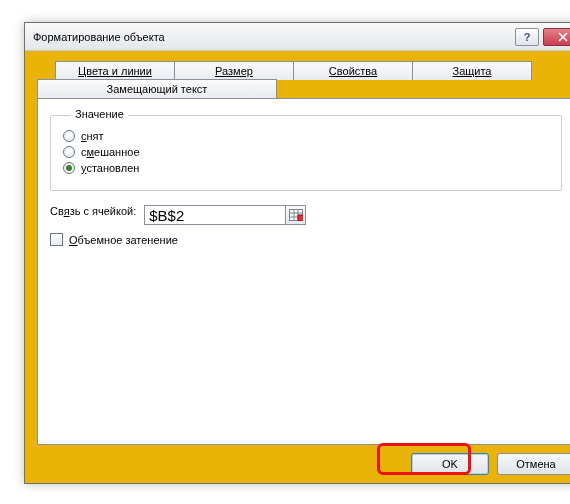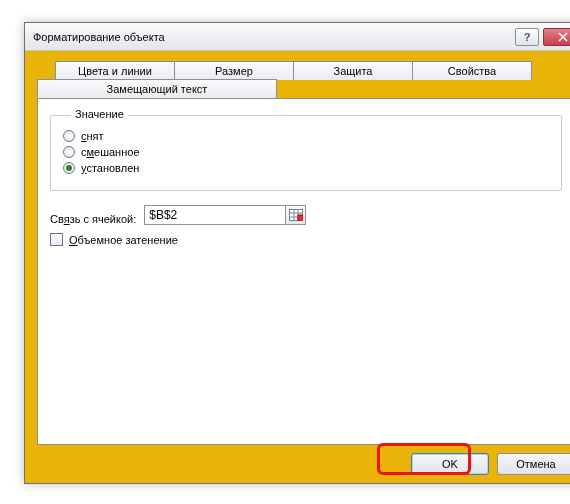--- a/index.html
+++ b/index.html
@@ -8,36 +8,36 @@
   .titlebar { height: 28px; background: linear-gradient(#f9f9f9,#e4e6ea); border-bottom:1px solid #c6c8ce; display:flex; align-items:center; padding:0 4px 0 8px; }
   .titlebar .title { flex:1; color:#000; }
   .tb-btn { width:24px; height:18px; margin-left:4px; border:1px solid #8a8f9c; border-radius:2px; display:flex; align-items:center; justify-content:center; background:linear-gradient(#fdfdfe,#dfe3ec); }
   .tb-help { color:#456; font-weight:bold; }
   .tb-close { width:40px; background:linear-gradient(#e6808b,#c93e4e); border-color:#8c2f3a; color:#fff; font-weight:bold; }
   .tb-close svg { display:block; }
   .body { padding: 10px 12px 8px; height: calc(100% - 28px); display:flex; flex-direction:column; }
   .tabs { position:relative; }
   .tab-row { display:flex; }
   .tab { border:1px solid #8a8f9c; border-bottom:none; background:linear-gradient(#fbfbfc,#e9ebef); padding:3px 0; text-align:center; color:#000; cursor:default; }
-  .row1 .tab { width:120px; margin-right:-1px; }
+  .row1 .tab { width:120px; margin-right:-1px;text-decoration:underline; }
   .row2 .tab { width:240px; margin-right:-1px; }
   .row2 { position:relative; top:-1px; }
   .row1 { margin-left:18px; }
   .tab.active { background:#fff; position:relative; z-index:2; }
   .tab-panel { border:1px solid #8a8f9c; background:#fff; margin-top:-1px; padding:10px 12px; flex:1; min-height:320px; }
   .fieldset { border:1px solid #c9ccd3; border-radius:2px; padding:10px 12px 12px; position:relative; margin-top:6px; }
   .legend { position:absolute; top:-8px; left:8px; background:#fff; padding:0 4px; color:#000;margin-left:12px; }
   .radio-row { display:flex; align-items:center; margin:4px 0; gap:6px; }
   .radio { width:12px; height:12px; border:1px solid #6a7486; border-radius:50%; display:flex; align-items:center; justify-content:center; background:radial-gradient(#fff,#e3e7ee); }
   .radio.selected::after { content:""; width:6px; height:6px; border-radius:50%; background:#3b7f2a; display:block; }
   .label { color:#000; }
   .label u { text-decoration: underline; }
-  .form-row { display:flex; align-items:flex-end; gap:8px; margin-top:14px; }
+  .form-row { display:flex; align-items:flex-start; gap:8px; margin-top:14px; }
   .ref-input { display:flex; align-items:center; border:1px solid #8a8f9c; height:20px; background:#fff; }
-  .ref-input input { border:none; outline:none; width:140px; padding:0 4px; height:18px; font-size:12px; }
+  .ref-input input { border:none; outline:none; width:140px; padding:0 4px; height:18px; font-size:15px; }
   .ref-btn { width:20px; height:18px; border-left:1px solid #8a8f9c; display:flex; align-items:center; justify-content:center; background:linear-gradient(#fafbfc,#e5e8ee); }
   .ref-btn svg { display:block; }
   .check-row { display:flex; align-items:center; gap:6px; margin-top:8px; }
   .checkbox { width:13px; height:13px; border:1px solid #6a7486; background:linear-gradient(#fff,#e8ebf0); }
   .footer { display:flex; justify-content:flex-end; gap:8px; padding-top:8px;text-align:right; }
   .btn { min-width:78px; height:22px; border:1px solid #8a8f9c; background:linear-gradient(#f6f7f8,#e0e3e9); border-radius:3px; display:flex; align-items:center; justify-content:center; color:#000; }
   .btn.default { border-color:#3c7fb1; box-shadow:0 0 0 1px #aed2ea inset; }
   .highlight { position:absolute; border:3px solid #e11; border-radius:6px; pointer-events:none; }
 </style>
 </head>
@@ -52,22 +52,22 @@
           <path d="M1 1 L9 9 M9 1 L1 9" stroke="#fff" stroke-width="1.6"></path>
         </svg>
     </div>
   </div>
 
   <div class="body">
     <div class="tabs">
       <div class="tab-row row1">
         <div class="tab"><span>Цвета и линии</span></div>
         <div class="tab"><span>Размер</span></div>
+        <div class="tab"><span>Свойства</span></div>
         <div class="tab"><span>Защита</span></div>
-        <div class="tab"><span>Свойства</span></div>
       </div>
       <div class="tab-row row2">
         <div class="tab"><span>Замещающий текст</span></div>
       </div>
     </div>
 
     <div class="tab-panel">
       <div class="fieldset">
         <span class="legend">Значение</span>
         <div class="radio-row">

